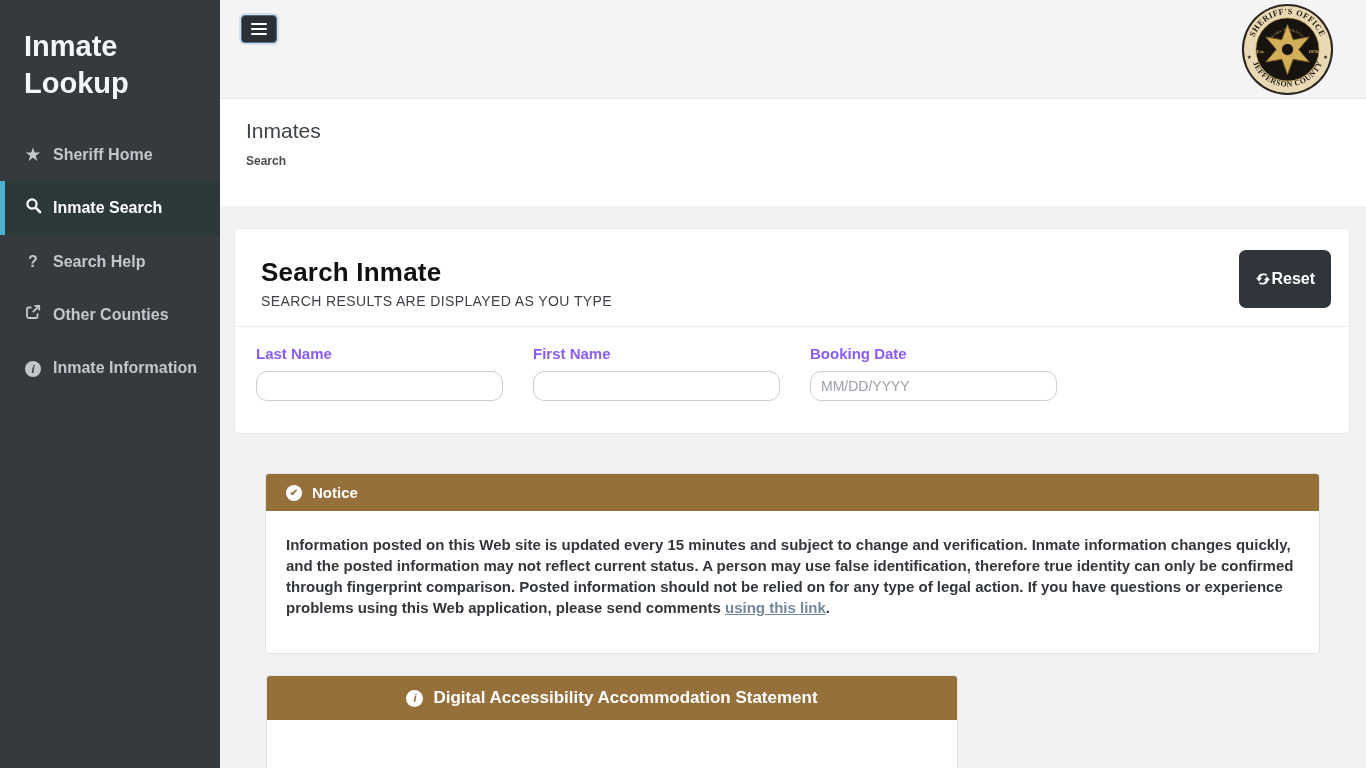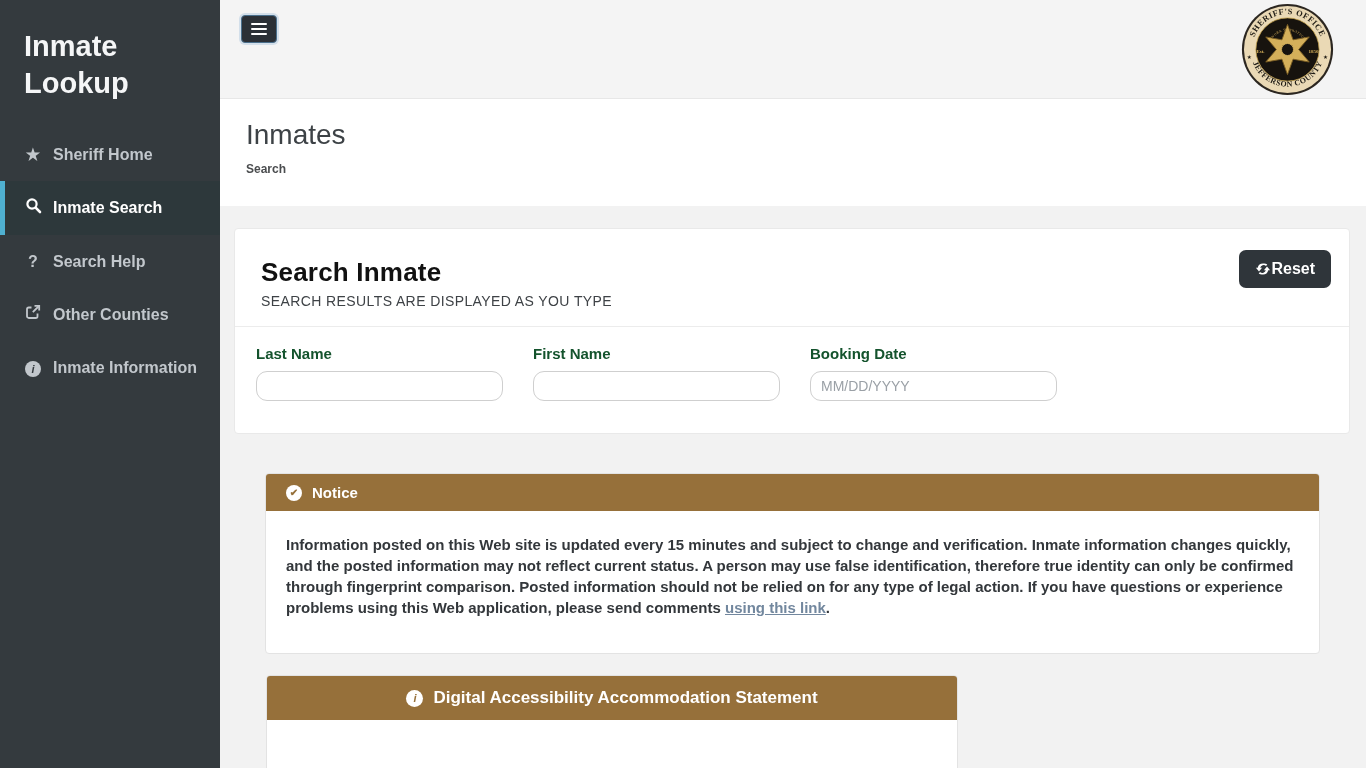--- a/index.html
+++ b/index.html
@@ -24,35 +24,35 @@
   .main { margin-left:220px; }
   .topbar { position:relative; height:99px; background:#f4f4f4; border-bottom:1px solid #e7e7e7; }
   .menu-btn { position:absolute; left:21px; top:15px; width:36px; height:28px; background:#2b3036;
               border:1px solid #4a6f8c; border-radius:4px; display:flex; flex-direction:column;
               justify-content:center; align-items:center; gap:3px; cursor:pointer;
               box-shadow:0 0 0 2px rgba(110,160,205,.25); }
   .menu-btn .bar { width:16px; height:2px; background:#ffffff; border-radius:1px; }
   .seal { position:absolute; right:32px; top:3px; width:93px; height:93px; }
 
   .pagehead { height:107px; background:#ffffff; padding:20px 0 0 26px; }
-  .pagehead h1 { font-size:28px; font-weight:normal; color:#3d4246; }
+  .pagehead h1 { font-size:21px; font-weight:normal; color:#3d4246; }
   .pagehead h2 { margin-top:11px; font-size:12px; font-weight:bold; color:#4b4d4f; }
 
   
   .search-card { margin:22px 16px 0 14px; background:#ffffff; border:1px solid #e9e9e9; border-radius:4px; }
   .card-head { position:relative; padding:28px 18px 17px 26px; border-bottom:1px solid #ececec; }
   .card-head h3 { font-size:26px; font-weight:bold; color:#111111; letter-spacing:.2px; }
   .card-head .sub { margin-top:5px; font-size:14px; color:#3e4246; letter-spacing:.4px; }
   .reset-btn { position:absolute; top:21px; right:18px; display:flex; align-items:center; gap:0;
                background:#2f353a; color:#ffffff; font-family:"Liberation Sans",sans-serif;
                font-size:16px; font-weight:bold; border:none; border-radius:7px;
-               padding:10px 16px; cursor:pointer; }
+               padding:20px 16px; cursor:pointer; }
   .card-body { padding:18px 0 32px 21px; display:flex; }
   .field { width:247px; margin-right:30px; }
-  .field label { display:block; font-size:15px; font-weight:bold; color:#14532d; margin-bottom:9px; }
+  .field label { display:block; font-size:15px; font-weight:bold; color:#8b5cf6; margin-bottom:9px; }
   .field input { width:100%; height:30px; border:1px solid #cfcfcf; border-radius:11px; padding:4px 10px;
                  font-family:"Liberation Sans",sans-serif; font-size:14px; color:#333; background:#fff; }
   .field input::placeholder { color:#9aa0a6; opacity:1; }
 
   
   .panel { background:#ffffff; border:1px solid #e3e3e3; border-radius:4px; overflow:hidden; }
   .panel-head { background:#96703a; color:#ffffff; font-weight:bold; }
   .notice-panel { margin:39px 46px 0 45px; }
   .notice-panel .panel-head { display:flex; align-items:center; gap:10px; padding:10px 20px; font-size:15px; }
   .badge-circle { display:inline-flex; width:16px; height:16px; min-width:16px; border-radius:50%; background:#ffffff;

